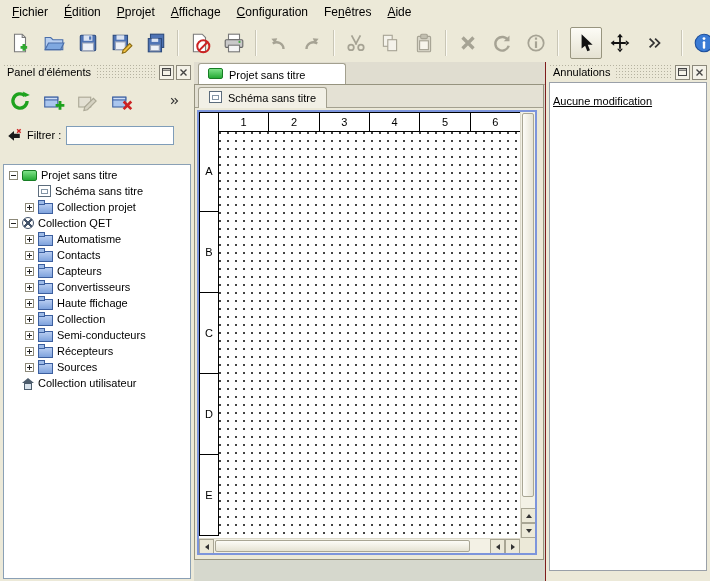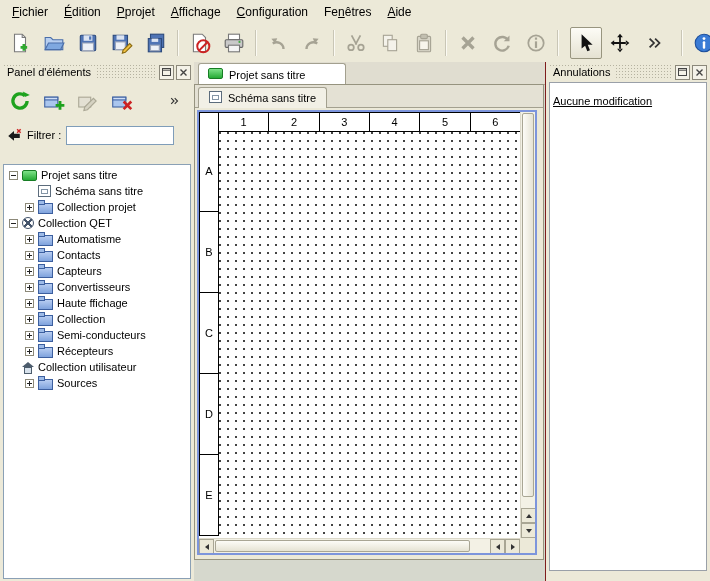--- a/index.html
+++ b/index.html
@@ -412,29 +412,29 @@
         <div class="tree-row icon-folder level-1">
           <span class="expander expander-plus"></span>
           <span class="ticon"></span>
           <span class="tlabel">Semi-conducteurs</span>
         </div>
         <div class="tree-row icon-folder level-1">
           <span class="expander expander-plus"></span>
           <span class="ticon"></span>
           <span class="tlabel">Récepteurs</span>
         </div>
+        <div class="tree-row icon-folder level-1">
+          <span class="expander expander-plus"></span>
+          <span class="ticon"></span>
+          <span class="tlabel">Sources</span>
+        </div>
         <div class="tree-row icon-home level-0">
           <span class="expander expander-none"></span>
           <span class="ticon"></span>
           <span class="tlabel">Collection utilisateur</span>
-        </div>
-        <div class="tree-row icon-folder level-1">
-          <span class="expander expander-plus"></span>
-          <span class="ticon"></span>
-          <span class="tlabel">Sources</span>
         </div>
       </div>
   </div>
 
   <div class="center">
     <div class="mdi-tabbar">
       <div class="mdi-tab">
         <span class="icon-project"><span class="ticon"></span></span>
         <span>Projet sans titre</span>
       </div>

